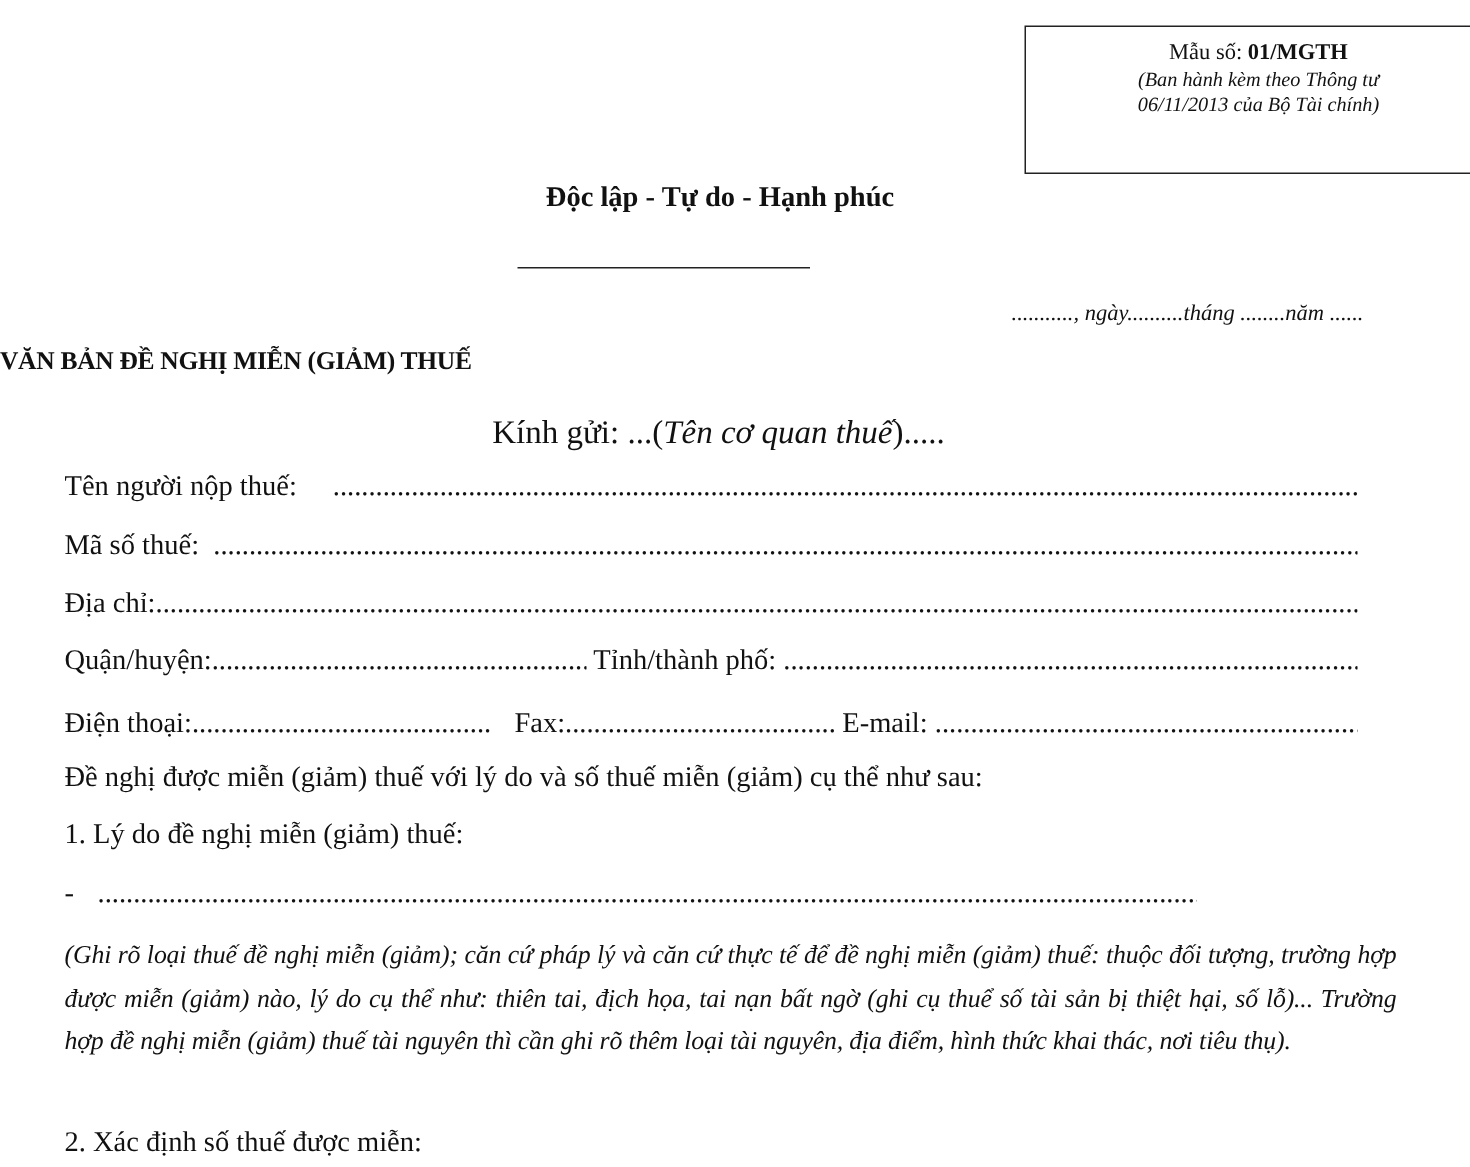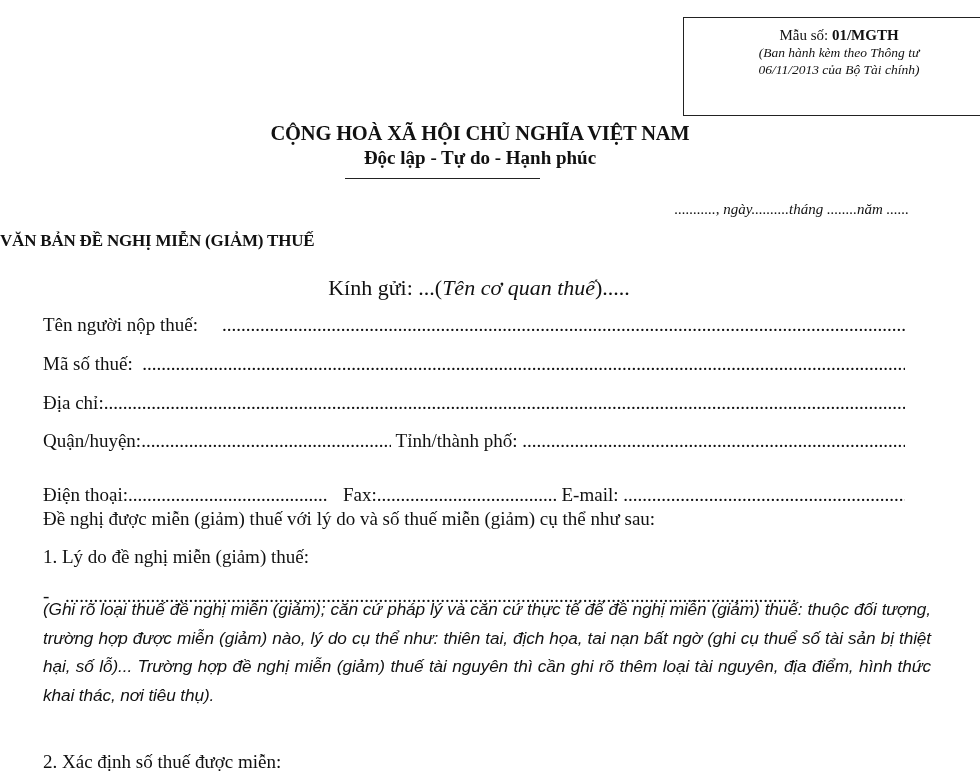--- a/index.html
+++ b/index.html
@@ -121,44 +121,43 @@
       width: 755px;
       font-size: 19px;
       white-space: nowrap;
       display: flex;
       align-items: baseline;
     }
     .dash-mark { width: 22px; flex: 0 0 auto; }
     .note-para {
       position: absolute;
       left: 43px;
-      top: 595px;
+      top: 623px;
       width: 888px;
       font-size: 19px;
       font-style: italic;
       line-height: 28.5px;
       text-align: justify;
-      font-family: Liberation Sans, sans-serif;
+      font-family: Liberation Serif, serif;
       font-size: 17.2px;
       letter-spacing: -0.1px;
     }
   </style>
 </head>
 <body>
 
 <div class="form-code-box">
   <div class="form-code-line">
     <span>Mẫu số: </span><b>01/MGTH</b>
   </div>
   <div class="form-code-note">(Ban hành kèm theo Thông tư</div>
   <div class="form-code-note">06/11/2013 của Bộ Tài chính)</div>
 </div>
 
 <div class="nation-header">
-  <div class="nation-title">CỘNG HOÀ XÃ HỘI CHỦ NGHĨA VIỆT NAM</div>
   <div class="nation-motto">Độc lập - Tự do - Hạnh phúc</div>
 </div>
 <div class="header-rule"></div>
 
 <div class="date-line">..........., ngày..........tháng ........năm ......</div>
 
 <div class="doc-title">VĂN BẢN ĐỀ NGHỊ MIỄN (GIẢM) THUẾ</div>
 
 <div class="recipient">
   <span>Kính gửi: ...(</span><i>Tên cơ quan thuế</i><span>).....</span>
@@ -185,21 +184,21 @@
   <span class="field-label" style="white-space:pre;"> Tỉnh/thành phố: </span>
   <span class="dots"></span>
 </div>
 
 <div class="field-row" style="top:472px;">
   <span class="field-label">Điện thoại: </span>
   <span class="dots" style="flex:0 0 200px;"></span>
   <span style="display:inline-block;width:15px;flex:0 0 15px;"></span>
   <span class="field-label">Fax: </span>
   <span class="dots" style="flex:0 0 180px;"></span>
-  <span class="field-label" style="white-space:pre;margin-top:12px;"> E-mail: </span>
+  <span class="field-label" style="white-space:pre;"> E-mail: </span>
   <span class="dots"></span>
 </div>
 
 <div class="plain-line" style="top:508px;">Đề nghị được miễn (giảm) thuế với lý do và số thuế miễn (giảm) cụ thể như sau:</div>
 
 <div class="plain-line" style="top:546px;">1. Lý do đề nghị miễn (giảm) thuế:</div>
 
 <div class="dash-line">
   <span class="dash-mark">-</span>
   <span class="dots"></span>

